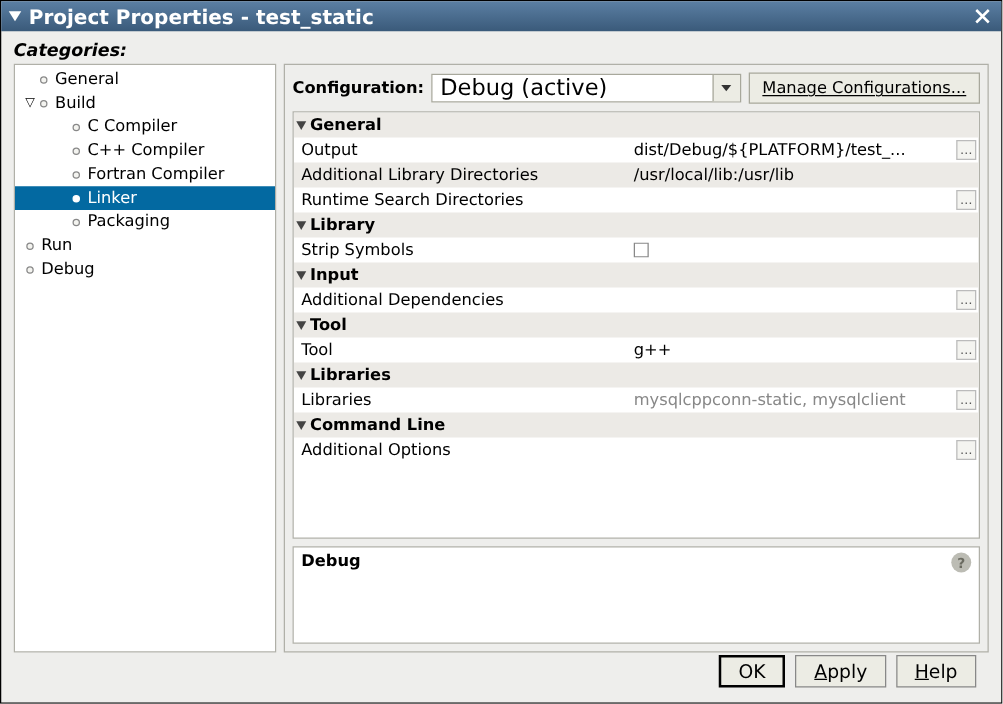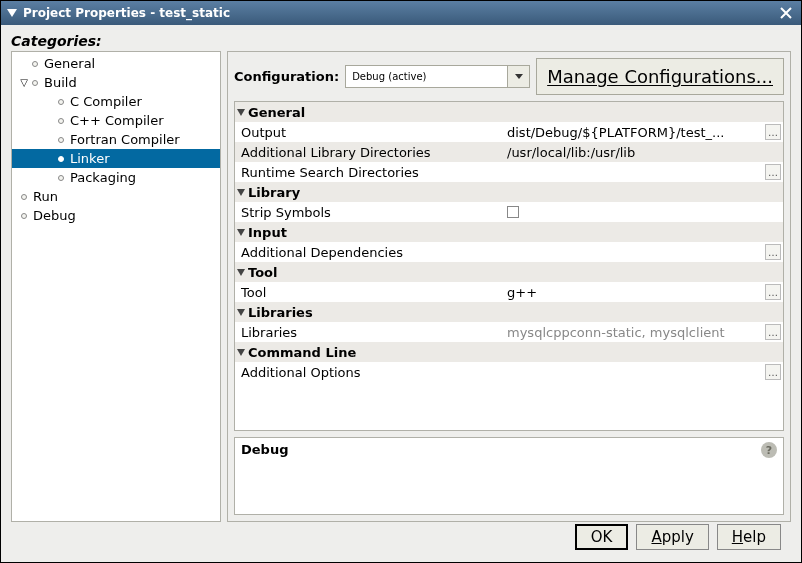--- a/index.html
+++ b/index.html
@@ -1,18 +1,18 @@
 <!DOCTYPE html>
 <html><head>
 <meta charset="utf-8">
 <style>
   * { box-sizing: border-box; margin: 0; padding: 0; font-family: "DejaVu Sans", "Liberation Sans", Arial, sans-serif; }
   html, body { width: 802px; height: 563px; overflow: hidden; background: #fff; }
   .window { width: 802px; height: 563px; border: 1px solid #000; background: #eeeeec; display: flex; flex-direction: column; }
-  .titlebar { background: #4a6a8a; background: linear-gradient(#5b7fa3,#3a5a7a); color: #fff; height: 24px; display: flex; align-items: center; padding: 0 6px; font-size: 12px; font-weight: bold; }
+  .titlebar { background: #4a6a8a; background: linear-gradient(#5b7fa3,#3a5a7a); color: #fff; height: 24px; display: flex; align-items: center; padding: 0 6px; font-size: 16px; font-weight: bold; }
   .titlebar .tri { width: 0; height: 0; border-left: 5px solid transparent; border-right: 5px solid transparent; border-top: 8px solid #fff; margin-right: 6px; }
   .titlebar .title { flex: 1; }
   .titlebar .closebtn { width: 18px; height: 18px; display: flex; align-items: center; justify-content: center; cursor: pointer; }
   .titlebar .closebtn svg { width: 12px; height: 12px; }
   .body { flex: 1; display: flex; flex-direction: column; padding: 8px 10px 4px 10px; }
   .cat-label { font-size: 14px; font-weight: bold; margin-bottom: 2px; font-style: italic; }
   .content { flex: 1; display: flex; gap: 6px; min-height: 0; }
   .tree-pane { width: 210px; border: 1px solid #b0b0a8; background: #fff; padding: 2px 0; overflow: auto; }
   .tree { font-size: 13px; }
   .tree-row { display: flex; align-items: center; height: 19px; padding-right: 4px; white-space: nowrap; cursor: default; }
@@ -20,24 +20,24 @@
   .tree-row .bullet { width: 6px; height: 6px; border-radius: 50%; border: 1px solid #888; background: #f4f4f0; margin-right: 6px; }
   .tree-row.selected { background: #0369a1; color: #fff; }
   .tree-row.selected .bullet { border-color: #fff; background: #fff; }
   .ind0 { padding-left: 6px; }
   .ind1 { padding-left: 9px; text-align: center; }
   .ind2 { padding-left: 46px; }
   .right-pane { flex: 1; border: 1px solid #b0b0a8; background: #eeeeec; display: flex; flex-direction: column; }
   .config-row { display: flex; align-items: center; gap: 6px; padding: 6px 6px 6px 6px; font-size: 13px; }
   .config-row label { font-weight: bold; }
   .combo { flex: 1; display: flex; align-items: center; border: 1px solid #a8a89c; background: #fff; height: 23px; }
-  .combo-text { flex: 1; padding: 0 6px; font-size: 10px; }
+  .combo-text { flex: 1; padding: 0 6px; font-size: 18px; }
   .combo-btn { width: 22px; height: 21px; border-left: 1px solid #a8a89c; background: #ecece4; display: flex; align-items: center; justify-content: center; }
   .combo-btn .dtri { width:0;height:0;border-left:4px solid transparent;border-right:4px solid transparent;border-top:5px solid #333; }
-  .btn { border: 1px solid #a8a89c; background: #ecece4; height: 37px; padding: 0 10px; font-size: 18px; cursor: pointer; display: inline-flex; align-items: center; }
+  .btn { border: 1px solid #a8a89c; background: #ecece4; height: 25px; padding: 0 10px; font-size: 13px; cursor: pointer; display: inline-flex; align-items: center; }
   .btn.u { text-decoration: underline; text-underline-offset: 2px; }
   .props { flex: 1; border: 1px solid #b0b0a8; background: #fff; margin: 0 6px; overflow: auto; }
   .prow { display: flex; align-items: center; height: 20px; font-size: 13px; }
   .prow.alt { background: #eceae6; }
   .prow .sect { display: flex; align-items: center; padding-left: 2px; font-weight: bold; }
   .prow .dtri { width:0;height:0;border-left:4px solid transparent;border-right:4px solid transparent;border-top:7px solid #444; margin-right:3px;}
   .prow .plabel { width: 268px; padding-left: 6px; }
   .prow .pval { flex: 1; padding-left: 4px; overflow: hidden; text-overflow: ellipsis; white-space: nowrap; }
   .prow .pval.dim { color: #888; }
   .prow .elps { width: 16px; height: 16px; border: 1px solid #bbb; background: #f4f4f0; margin-right: 2px; display:flex;align-items:center;justify-content:center;font-size:10px;color:#555;cursor:pointer;}

